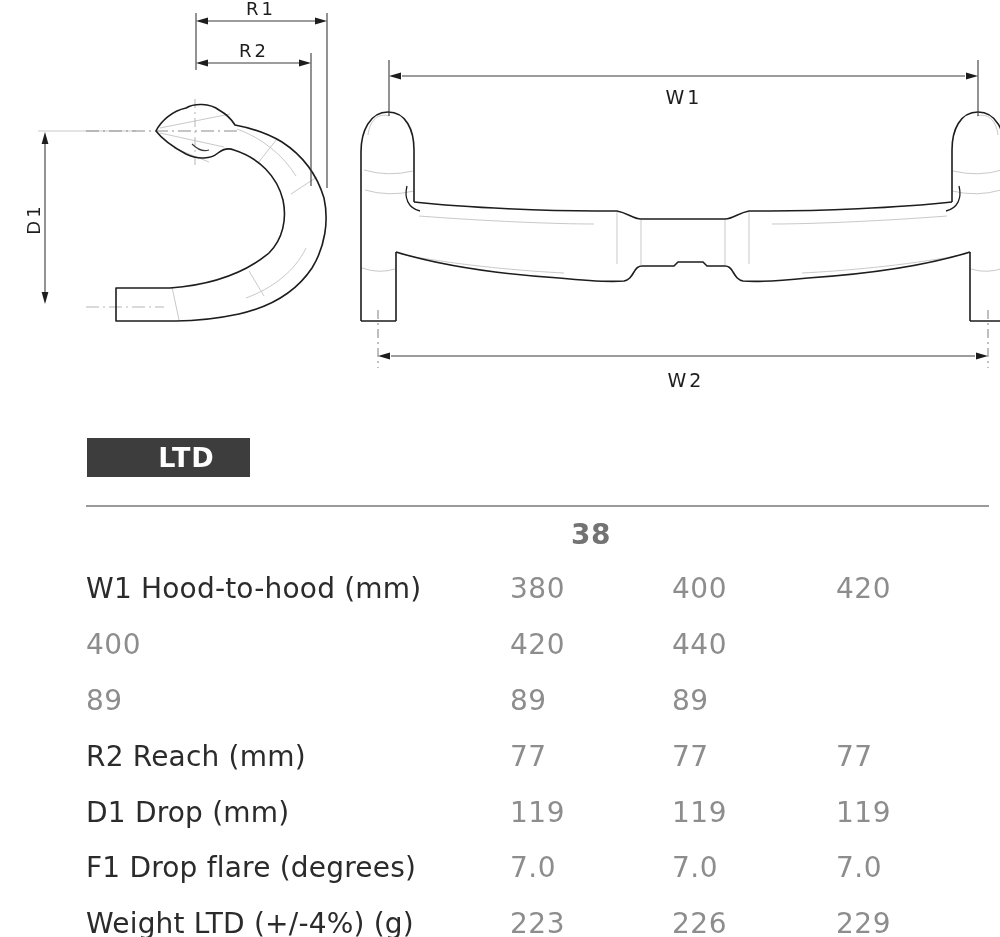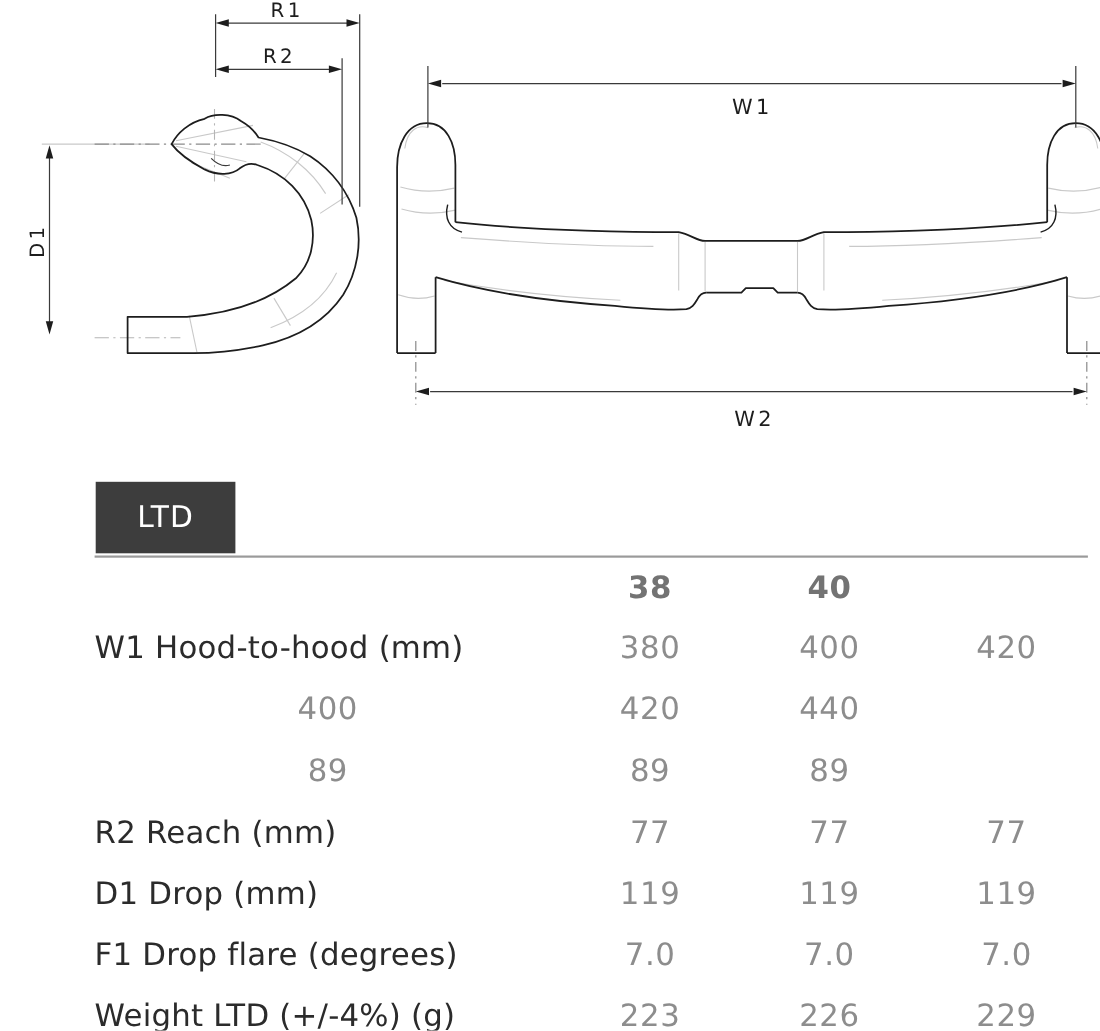--- a/index.html
+++ b/index.html
@@ -3,34 +3,34 @@
 <meta charset="utf-8">
 <style>
   html,body{margin:0;padding:0;background:#ffffff;}
   .sheet{
     position:relative;width:1000px;height:937px;background:#fff;overflow:hidden;
     font-family:"DejaVu Sans","Liberation Sans",sans-serif;
     margin-left:24px;
   }
   .diagram-svg{position:absolute;left:0;top:0;}
   .badge{
-    position:absolute;left:63px;top:438px;width:127px;height:65px;
+    position:absolute;left:63px;top:438px;width:127px;height:39px;
     background:var(--badge-bg,#3d3d3d);color:var(--badge-text,#fff);
     display:flex;align-items:center;justify-content:center;
-    font-size:27px;letter-spacing:1px;font-weight:400;
+    font-size:27px;letter-spacing:1px;font-weight:700;padding-left:36px;
   }
   .separator{position:absolute;left:62px;top:505px;width:903px;height:2px;background:var(--separator,#9a9a9a);}
   .spec-table{position:absolute;left:62px;top:507px;width:908px;}
   .spec-row{display:grid;grid-template-columns:424px 162px 164px 158px;align-items:center;height:55.8px;}
   .spec-row.header{height:54px;}
   .cell-label{
     text-align:left;font-size:28px;color:var(--label-text,#2b2b2b);
     letter-spacing:0.2px;white-space:nowrap;padding-right:4px;
   }
-  .cell-value{text-align:center;font-size:28px;color:var(--value-text,#8d8d8d);letter-spacing:0.5px;}
+  .cell-value{font-size:28px;color:var(--value-text,#8d8d8d);letter-spacing:0.5px;}
   .cell-header{text-align:center;font-size:28px;font-weight:700;color:#737373;letter-spacing:0.5px;}
   .dim-text{font-size:18px;fill:#1d1d1d;letter-spacing:3px;font-family:"DejaVu Sans","Liberation Sans",sans-serif;}
   .dim-text-lg{font-size:19px;fill:#1d1d1d;letter-spacing:3px;font-family:"DejaVu Sans","Liberation Sans",sans-serif;}
 </style>
 </head>
 <body>
 
 <div class="sheet">
 
   <svg class="diagram-svg" width="1000" height="430" viewBox="0 0 1000 430">
@@ -150,21 +150,20 @@
   </svg>
 
   <div class="badge">LTD</div>
 
   <div class="separator"></div>
 
   <div class="spec-table">
       <div class="spec-row header">
         <div class="cell-label"></div>
         <div class="cell-header">38</div>
-        <div class="cell-header">40</div>
       </div>
       <div class="spec-row">
         <div class="cell-label">W1 Hood-to-hood (mm)</div>
         <div class="cell-value">380</div>
         <div class="cell-value">400</div>
         <div class="cell-value">420</div>
       </div>
       <div class="spec-row">
         <div class="cell-value">400</div>
         <div class="cell-value">420</div>

